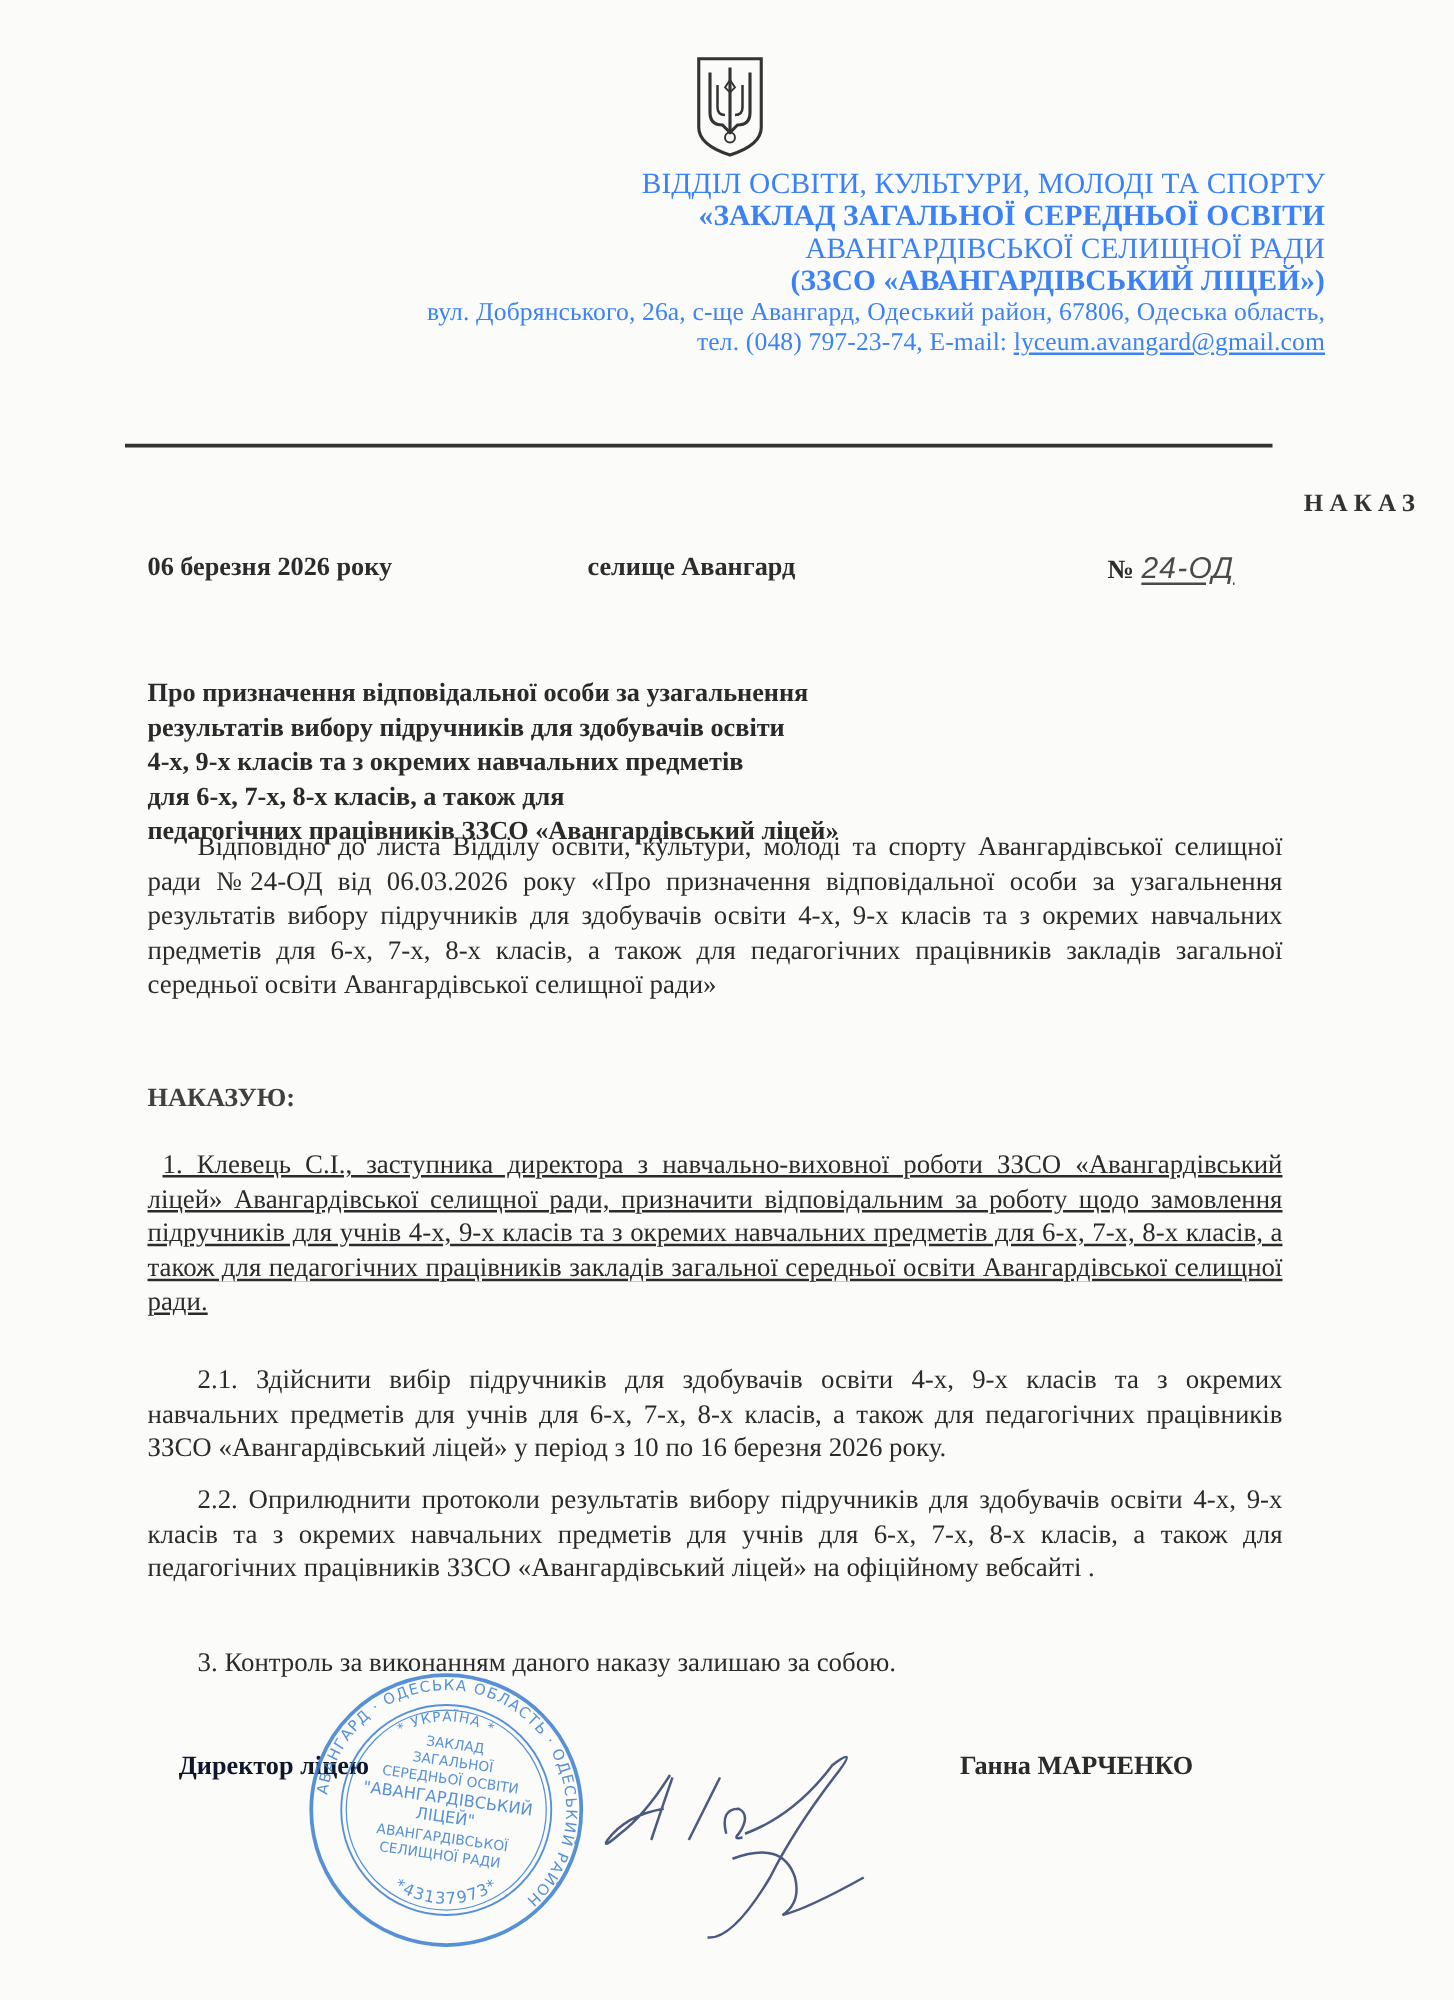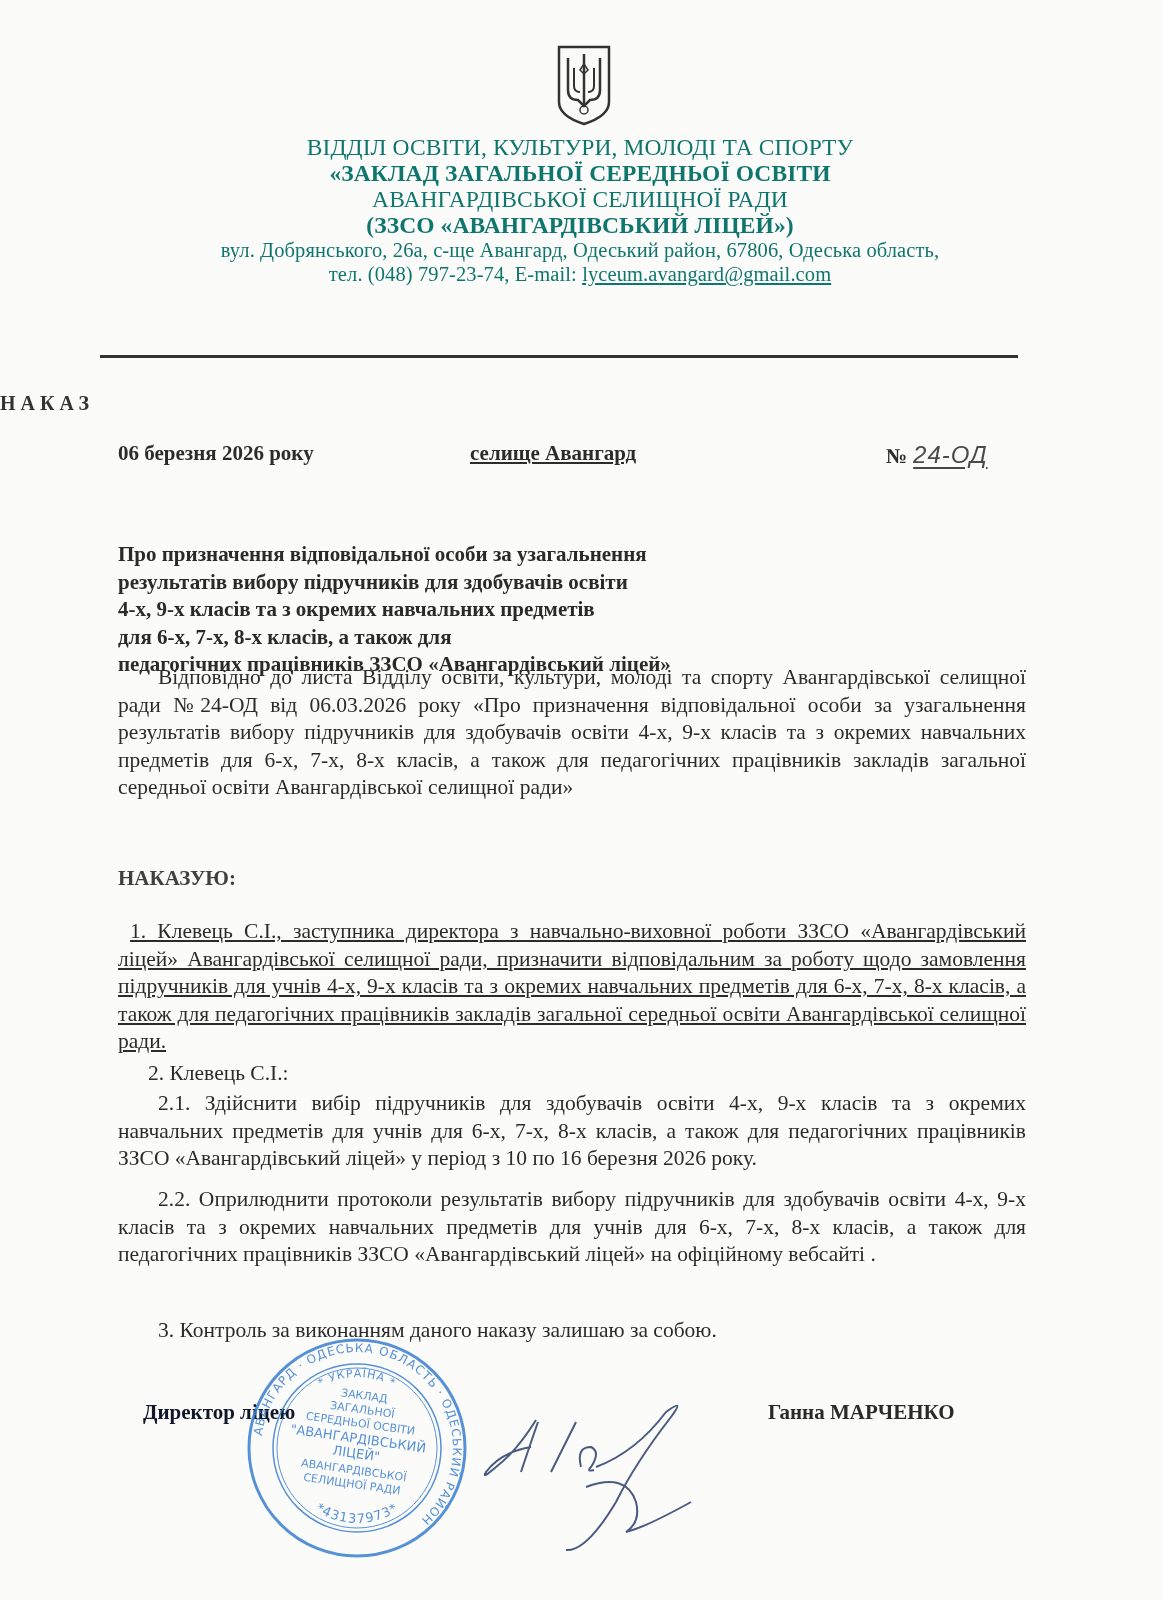--- a/index.html
+++ b/index.html
@@ -14,38 +14,38 @@
   }
   .page { position: absolute; left: 0; top: 0; width: 1163px; height: 1600px; }
 
   
   .coat {
     position: absolute; left: 556px; top: 44px; width: 56px; height: 82px;
   }
 
   
   .hdr { position: absolute; left: 100px; width: 960px; text-align: center; }
-  .hdr-line { font-size: 23.5px; line-height: 26px; letter-spacing: 0.1px; color: #0f766e; white-space: nowrap; }
+  .hdr-line { font-size: 23.5px; line-height: 26px; letter-spacing: 0.1px; color: #3b82f6; white-space: nowrap; text-align: right; }
   .hdr-bold { font-weight: bold; }
   .hdr-small { font-size: 20.5px; line-height: 24px; }
   .email { text-decoration: underline; }
 
   .rule {
     position: absolute; left: 100px; top: 355px; width: 918px; height: 3px;
     background: #333;
   }
 
   .title {
-    position: absolute; left: 0; width: 1137px; top: 392px; text-align: left;
+    position: absolute; left: 0; width: 1137px; top: 392px; text-align: right;
     font-weight: bold; font-size: 20px; letter-spacing: 5px; color: #333;
   }
 
   .meta-row { position: absolute; top: 441px; font-weight: bold; font-size: 21px; color: #2c2c2c; }
   .meta-date { left: 118px; }
-  .meta-place { left: 470px; text-decoration: underline; }
+  .meta-place { left: 470px; }
   .meta-num { left: 886px; }
   .hand-num {
     font-family: Liberation Sans, sans-serif; font-style: italic; font-weight: normal;
     color: #4a4a4a; font-size: 24px; text-decoration: underline; text-underline-offset: 4px;
     letter-spacing: 1px; margin-left: 6px;
   }
 
   .subject {
     position: absolute; left: 118px; top: 495px; width: 700px;
     font-weight: bold; font-size: 21px; line-height: 27.5px; color: #2a2a2a; margin-top: 46px;
@@ -125,21 +125,20 @@
     <div>4-х,  9-х класів та з окремих навчальних предметів</div>
     <div>для 6-х, 7-х, 8-х класів, а також для</div>
     <div>педагогічних працівників ЗЗСО «Авангардівський ліцей»</div>
   </div>
 
   <div class="body-text indent preamble">Відповідно до листа Відділу освіти, культури, молоді та спорту Авангардівської селищної ради №24-ОД від 06.03.2026 року «Про призначення відповідальної особи за узагальнення результатів вибору підручників для здобувачів освіти 4-х,  9-х класів та з окремих навчальних предметів для 6-х, 7-х, 8-х класів, а також для педагогічних працівників закладів загальної середньої освіти Авангардівської селищної ради»</div>
 
   <div class="order-word">НАКАЗУЮ:</div>
 
   <div class="body-text item1">1. Клевець С.І., заступника директора з навчально-виховної роботи ЗЗСО «Авангардівський ліцей» Авангардівської селищної ради, призначити відповідальним за роботу щодо замовлення підручників для учнів 4-х,  9-х класів та з окремих навчальних предметів для 6-х, 7-х, 8-х класів, а також для педагогічних працівників закладів загальної середньої освіти Авангардівської селищної ради.</div>
-  <div class="body-text item2" style="text-indent:30px;">2. Клевець С.І.:</div>
   <div class="body-text item21 indent">2.1. Здійснити вибір підручників для здобувачів освіти 4-х,  9-х класів та з окремих навчальних предметів для учнів для 6-х, 7-х, 8-х класів, а також для педагогічних працівників ЗЗСО «Авангардівський ліцей» у період з 10 по 16 березня 2026 року.</div>
   <div class="body-text item22 indent">2.2. Оприлюднити протоколи результатів вибору підручників для здобувачів освіти 4-х,  9-х класів та з окремих навчальних предметів для учнів для 6-х, 7-х, 8-х класів, а також для педагогічних працівників ЗЗСО «Авангардівський ліцей» на офіційному вебсайті .</div>
   <div class="body-text item3" style="text-indent:40px;">3. Контроль за виконанням даного наказу залишаю за собою.</div>
 
   <div class="sig-role">Директор ліцею</div>
   <div class="sig-name">Ганна МАРЧЕНКО</div>
 
   <svg class="stamp" viewBox="0 0 222 222">
     <defs>
       <path id="outerArc" d="M111,111 m-96,0 a96,96 0 1,1 192,0 a96,96 0 1,1 -192,0"></path>

